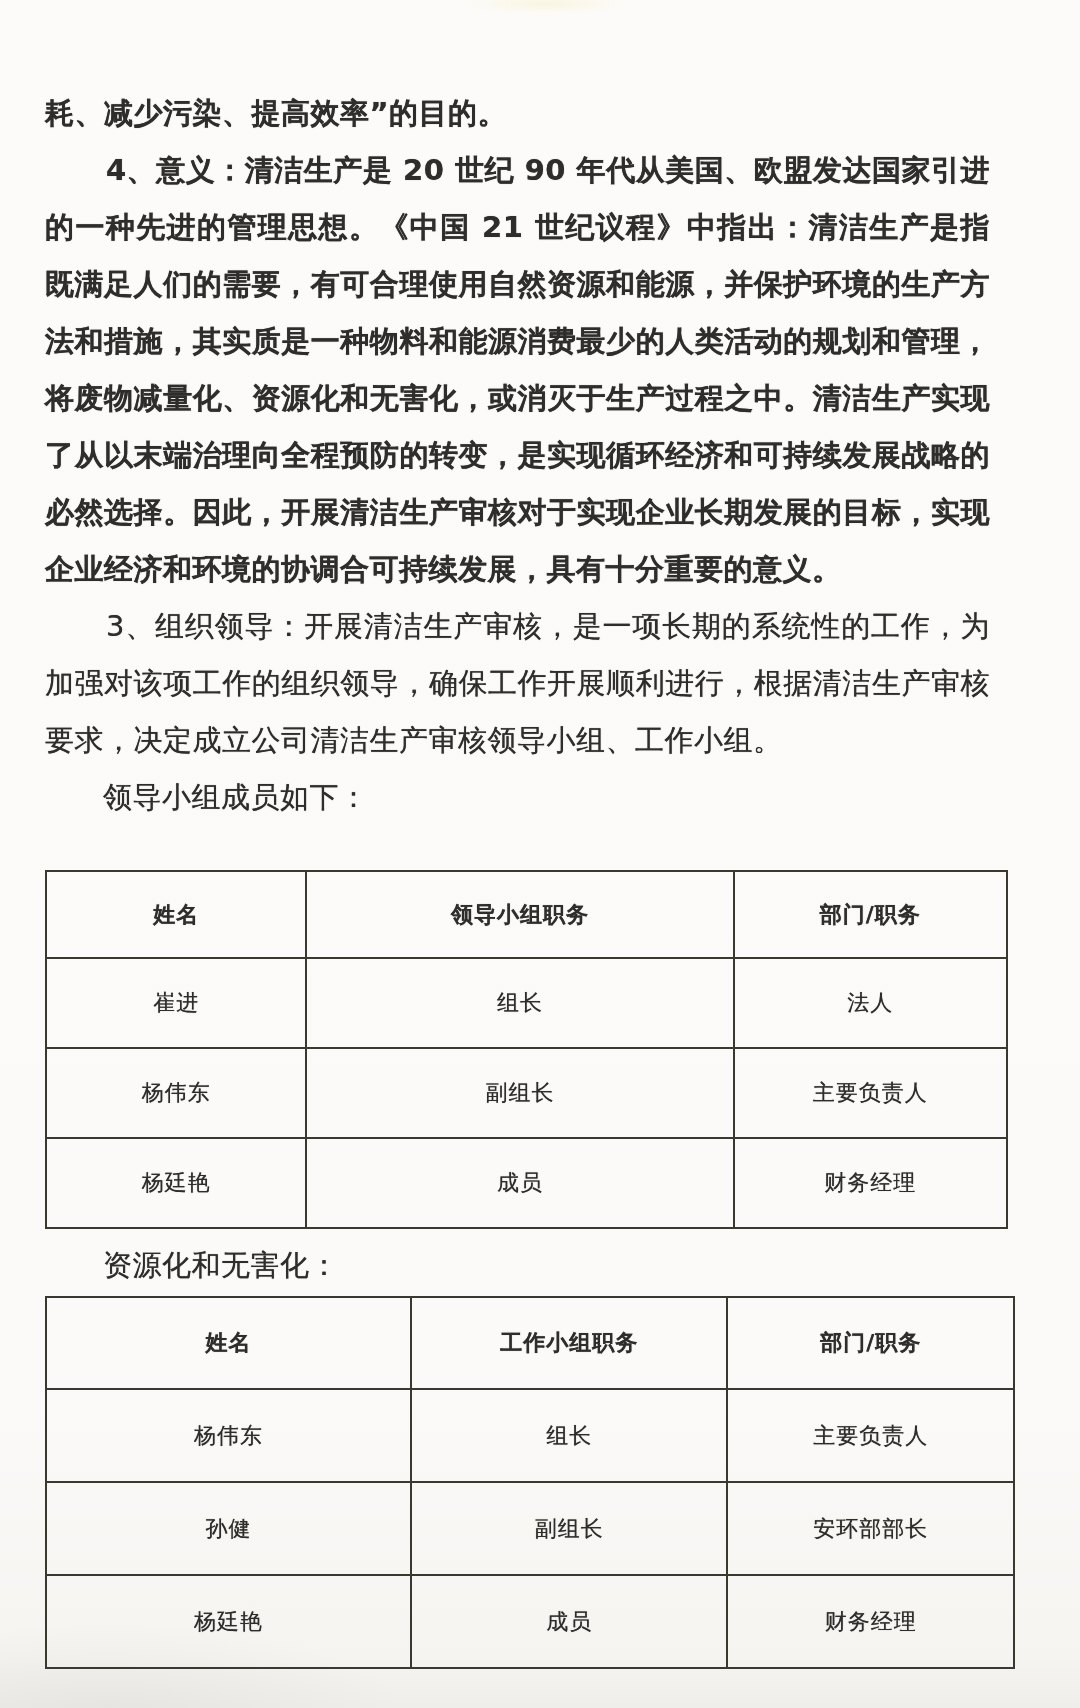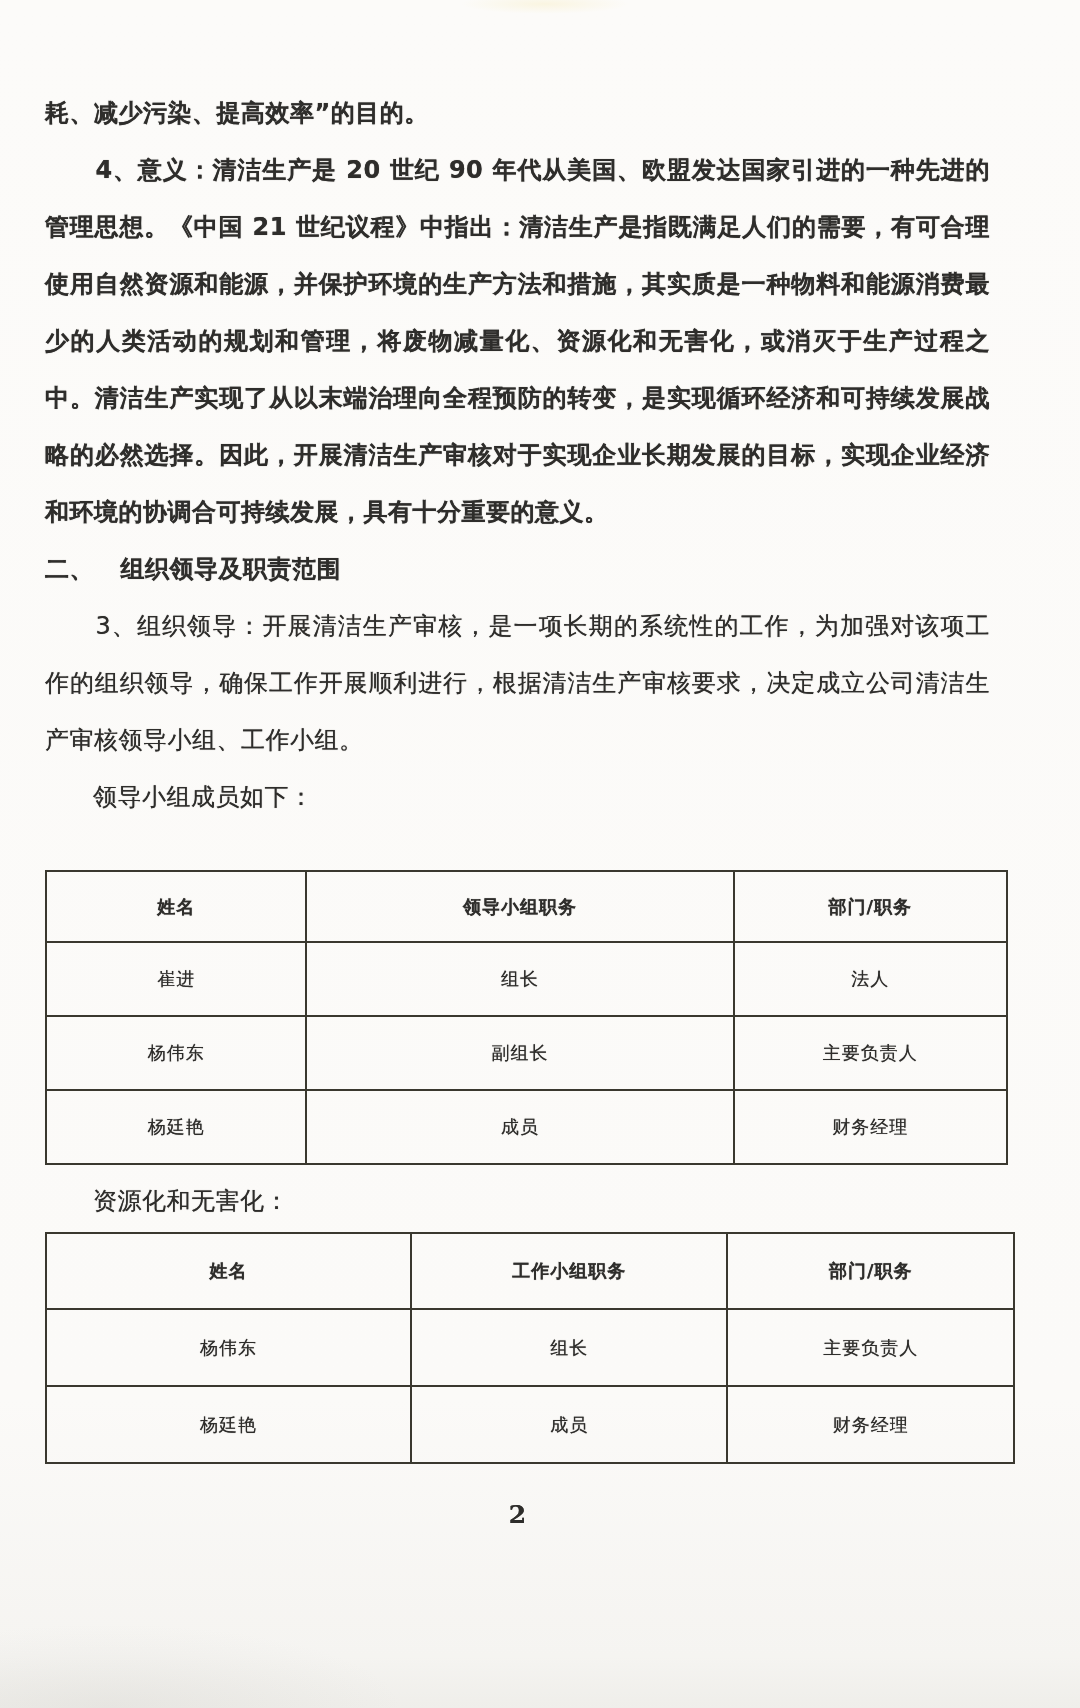--- a/index.html
+++ b/index.html
@@ -14,21 +14,21 @@
     color:#2e2d2b;
     overflow:hidden;
   }
   .page{
     box-sizing:border-box;
     width:1080px;height:1708px;
     padding:85px 90px 0 45px;
   }
   .para{
     margin:0;
-    font-size:24px;
+    font-size:29px;
     line-height:57px;
     text-align:justify;
     text-justify:inter-ideograph;
     letter-spacing:0.5px;
     text-shadow:0 0 0.7px rgba(45,44,40,0.85);
   }
   .bold{font-weight:700;}
   .indent{text-indent:2.1em;}
   .heading{font-weight:600;}
   .heading .title{margin-left:1.1em;}
@@ -37,25 +37,25 @@
     border-collapse:collapse;
     table-layout:fixed;
     background:transparent;
   }
   .tbl1{width:963px;margin:44px 0 0 0;}
   .tbl2{width:970px;margin:2px 0 0 0;}
   th,td{
     border:2px solid #3a382f;
     text-align:center;
     vertical-align:middle;
-    font-size:18px;
+    font-size:22px;
     letter-spacing:1px;
     color:#2e2d2b;
     text-shadow:0 0 0.7px rgba(45,44,40,0.8);
-    padding:8px;
+    padding:16px;
   }
   th{font-weight:600;}
   td{font-weight:400;}
   .tbl1 th{height:53px;}
   .tbl1 td{height:56px;}
   .tbl2 th{height:58px;}
   .tbl2 td{height:59px;}
   .caption2{margin-top:8px;}
   .page-number{
     margin-top:36px;
@@ -69,21 +69,20 @@
 </style>
 </head>
 <body>
 
 <div class="page">
 
   <p class="para bold">耗、减少污染、提高效率”的目的。</p>
 
   <p class="para bold indent">4、意义：清洁生产是 20 世纪 90 年代从美国、欧盟发达国家引进的一种先进的管理思想。《中国 21 世纪议程》中指出：清洁生产是指既满足人们的需要，有可合理使用自然资源和能源，并保护环境的生产方法和措施，其实质是一种物料和能源消费最少的人类活动的规划和管理，将废物减量化、资源化和无害化，或消灭于生产过程之中。清洁生产实现了从以末端治理向全程预防的转变，是实现循环经济和可持续发展战略的必然选择。因此，开展清洁生产审核对于实现企业长期发展的目标，实现企业经济和环境的协调合可持续发展，具有十分重要的意义。</p>
 
-  <p class="para heading"><span>二、</span><span class="title">组织领导及职责范围</span></p>
 
   <p class="para indent">3、组织领导：开展清洁生产审核，是一项长期的系统性的工作，为加强对该项工作的组织领导，确保工作开展顺利进行，根据清洁生产审核要求，决定成立公司清洁生产审核领导小组、工作小组。</p>
 
   <p class="para caption">领导小组成员如下：</p>
 
   <table class="tbl1">
     <colgroup>
       <col style="width:27.1%">
         <col style="width:44.45%">
         <col style="width:28.45%">
@@ -129,20 +128,25 @@
         <th>部门/职务</th>
       </tr>
     </thead>
     <tbody>
       <tr>
         <td>杨伟东</td>
         <td>组长</td>
         <td>主要负责人</td>
       </tr>
       <tr>
+        <td>孙健</td>
+        <td>副组长</td>
+        <td>安环部部长</td>
+      </tr>
+      <tr>
         <td>杨廷艳</td>
         <td>成员</td>
         <td>财务经理</td>
       </tr>
     </tbody>
   </table>
 
   <div class="page-number">2</div>
 
 </div>

